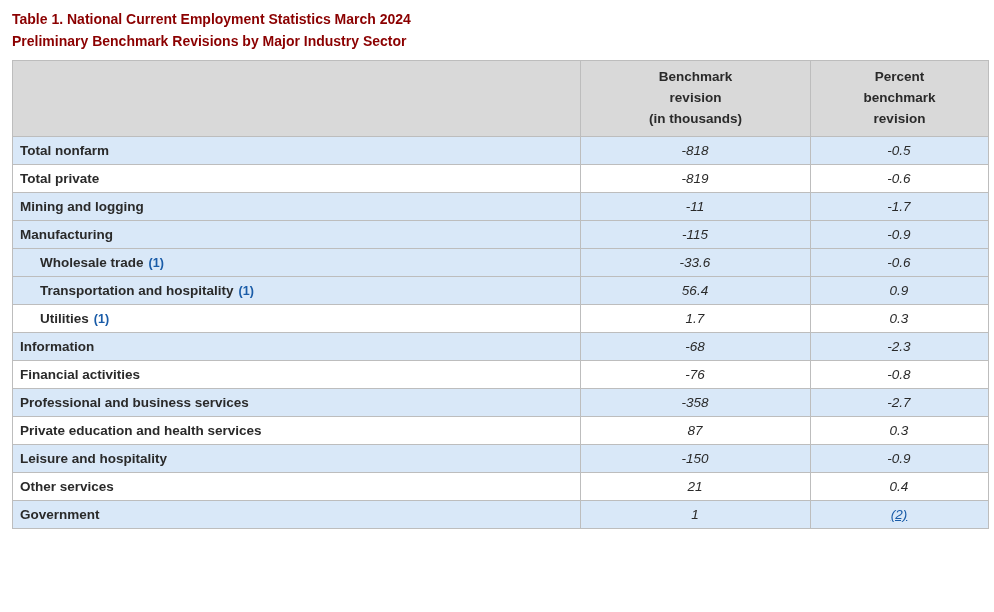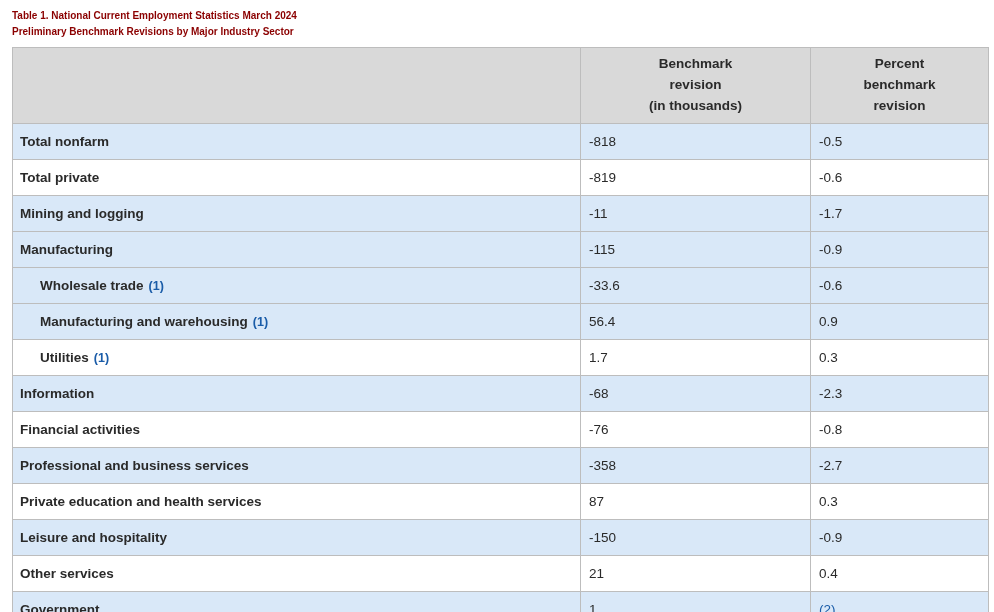--- a/index.html
+++ b/index.html
@@ -10,21 +10,21 @@
   }
   .page {
     position: relative;
     width: 994px;
     height: 612px;
     overflow: hidden;
     background: #ffffff;
   }
   .title {
     margin: 8px 0 7px 12px;
-    font-size: 10px;
+    font-size: 14px;
     font-weight: bold;
     color: var(--title, #8b0000);
     line-height: 1.6;
   }
   .title .title-line { display: block; }
 
   table.bench-table {
     border-collapse: collapse;
     table-layout: fixed;
     margin-left: 12px;
@@ -44,39 +44,40 @@
     vertical-align: middle;
     padding: 6px 6px;
     height: 69px;
     white-space: pre-line;
     line-height: 1.55;
     color: var(--text, #2a2a2a);
   }
 
   tbody td {
     height: 28px;
-    padding: 10px 8px;
+    padding: 2px 8px;
     vertical-align: middle;
   }
   tr.alt td   { background: var(--row-alt-bg, #d9e8f8); }
   tr.plain td { background: var(--row-bg, #ffffff); }
 
   td.label-cell {
     font-weight: bold;
     text-align: left;
     padding-left: 7px;
     color: var(--text, #2a2a2a);
   }
   td.label-cell.indent { padding-left: 27px; }
 
   td.num-cell {
-    text-align: left;
+    text-align: center;
     padding-right: 9px;
     font-weight: normal;
     color: var(--text, #2a2a2a);
+    font-style: italic;
   }
 
   a.footnote-link {
     color: var(--link, #1a5ca8);
     text-decoration: none;
     font-size: 12.5px;
     margin-left: 5px;
     cursor: pointer;
   }
   a.value-link {
@@ -132,21 +133,21 @@
           <td class="label-cell"><span>Manufacturing</span></td>
           <td class="num-cell">-115</td>
           <td class="num-cell">-0.9</td>
         </tr>
         <tr class="alt">
           <td class="label-cell indent"><span>Wholesale trade</span><a class="footnote-link" href="#">(1)</a></td>
           <td class="num-cell">-33.6</td>
           <td class="num-cell">-0.6</td>
         </tr>
         <tr class="alt">
-          <td class="label-cell indent"><span>Manufacturing and warehousing</span><a class="footnote-link" href="#">(1)</a></td>
+          <td class="label-cell indent"><span>Transportation and hospitality</span><a class="footnote-link" href="#">(1)</a></td>
           <td class="num-cell">56.4</td>
           <td class="num-cell">0.9</td>
         </tr>
         <tr class="plain">
           <td class="label-cell indent"><span>Utilities</span><a class="footnote-link" href="#">(1)</a></td>
           <td class="num-cell">1.7</td>
           <td class="num-cell">0.3</td>
         </tr>
         <tr class="alt">
           <td class="label-cell"><span>Information</span></td>

